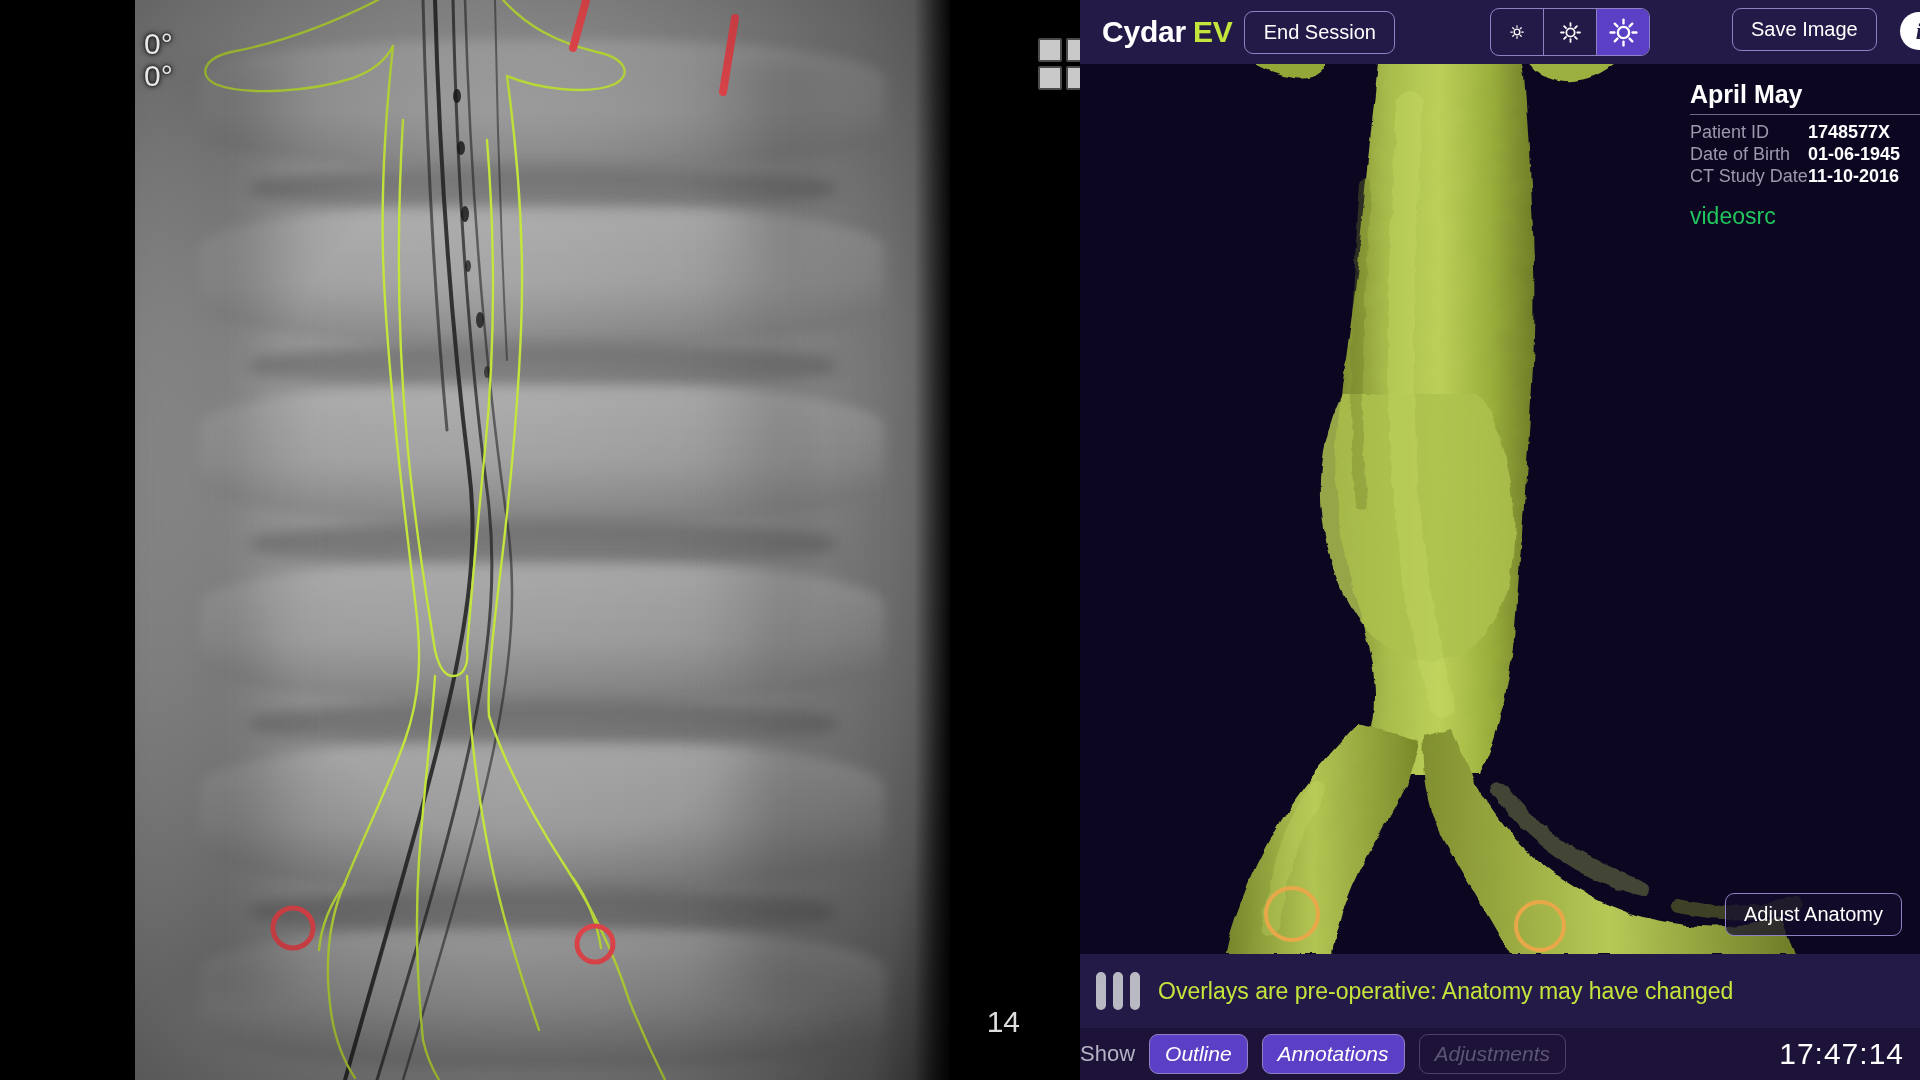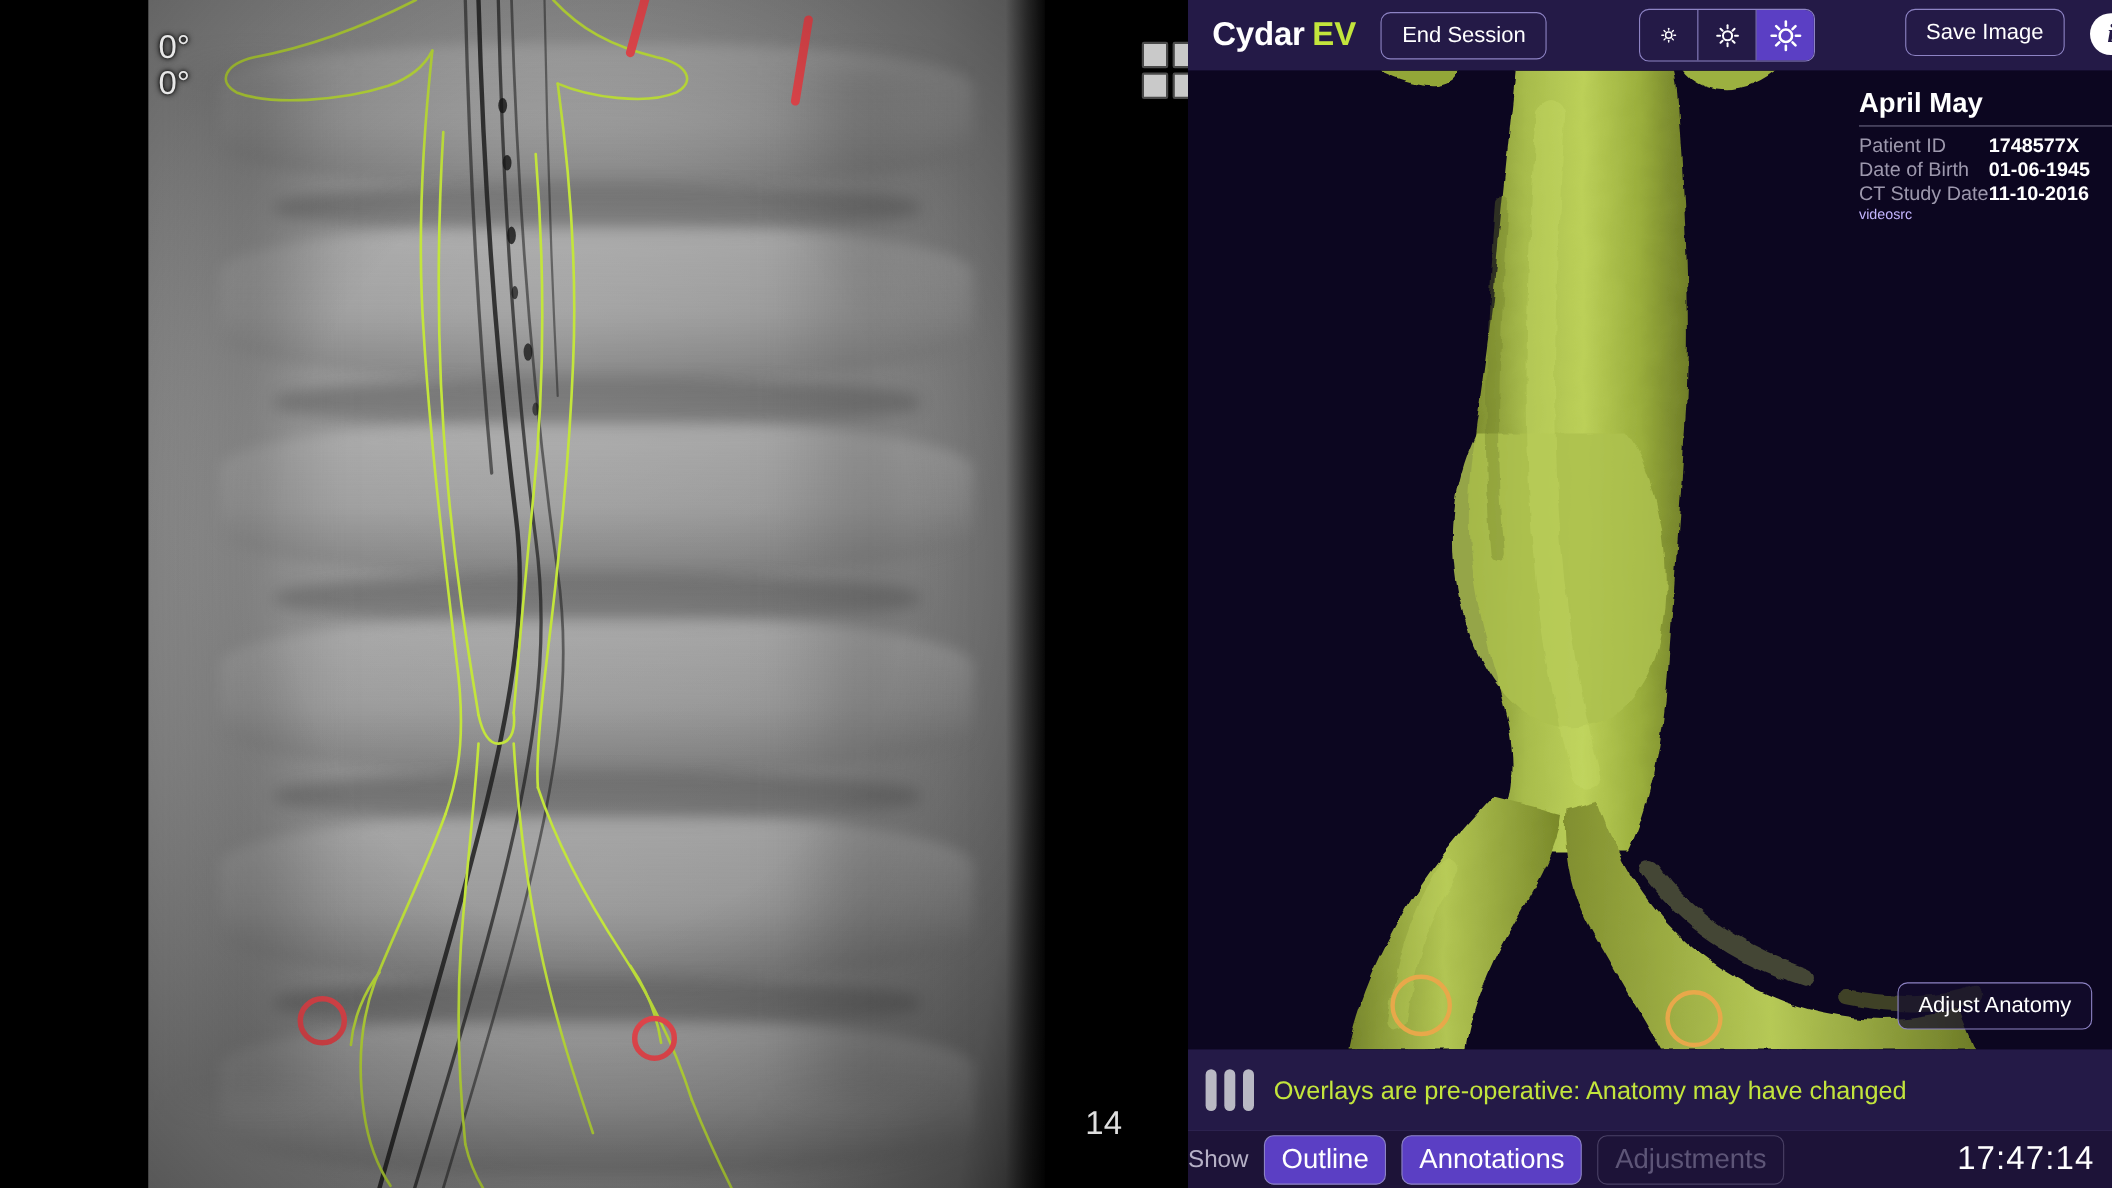--- a/index.html
+++ b/index.html
@@ -87,21 +87,21 @@
   }
   .logo { margin-left: 22px; font-size: 30px; font-weight: bold; letter-spacing: -0.2px; }
   .logo .c { color: #ffffff; }
   .logo .ev { color: #c3e53c; margin-left: 7px; margin-top: 18px; }
   .btn {
     border: 1px solid #8d83c4; border-radius: 9px;
     background: transparent; color: #ffffff;
     font-family: "Liberation Sans", sans-serif; font-size: 20px;
     padding: 9px 18px; cursor: pointer; white-space: nowrap;
   }
-  .end-session { margin-left: 22px; padding-left: 19px; }
+  .end-session { margin-left: 11px; padding-left: 19px; }
   .bright-group {
     position: absolute; left: 410px; top: 8px;
     display: flex; border: 1px solid #8d83c4; border-radius: 9px; overflow: hidden;
   }
   .bright-cell {
     width: 52px; height: 46px; display: flex; align-items: center; justify-content: center;
     border-right: 1px solid #8d83c4; cursor: pointer;
   }
   .bright-cell:last-child { border-right: none; }
   .bright-cell.active { background: #5b3fc4; }
@@ -121,21 +121,21 @@
   }
   .patient-card {
     position: absolute; right: 0px; top: 12px; width: 230px;
     padding: 4px 0 4px 10px; z-index: 6;
   }
   .patient-name { color: #ffffff; font-size: 25px; font-weight: bold; margin-bottom: 5px; }
   .patient-rule { height: 1px; background: #6d6884; margin-bottom: 6px; }
   .patient-row { display: flex; font-size: 18px; line-height: 22px; }
   .patient-row .k { color: #9d98ad; width: 118px; flex: none; }
   .patient-row .v { color: #ffffff; font-weight: bold; }
-  .videosrc { color: #c4b5fd; font-size: 13px; margin-top: 0; }
+  .videosrc { color: #22c55e; font-size: 23px; margin-top: 16px; }
 
   .adjust-anatomy {
     position: absolute; right: 18px; bottom: 18px; z-index: 6;
     background: rgba(20,12,45,0.72);
   }
 
   .warning-bar {
     position: absolute; left: 0; top: 954px; width: 1016px; height: 74px;
     background: #241a47; display: flex; align-items: center;
     border-bottom: 1px solid #6a6190;
@@ -145,22 +145,22 @@
     display: block; width: 10px; height: 38px; border-radius: 5px; background: #b9b9c4;
   }
   .warning-text { color: #c3e53c; font-size: 23px; margin-left: 18px; }
 
   .bottom-bar {
     position: absolute; left: 0; top: 1028px; width: 840px; height: 52px;
     background: #1d1338; display: flex; align-items: center;
   }
   .show-label { color: #b6b1c6; font-size: 22px; }
   .chip {
-    margin-left: 14px; border-radius: 9px; font-size: 25px; padding: 7px 15px;
-    border: 1px solid #8d83c4; background: #5b3fc4; color: #ffffff; cursor: pointer;
+    margin-left: 14px; border-radius: 9px; font-size: 21px; padding: 7px 15px;
+    border: 1px solid #8d83c4; background: #5b3fc4; color: #ffffff; cursor: pointer; font-style: italic;
   }
   .chip.disabled { background: transparent; border-color: #4a4165; color: #5d5577; cursor: default; }
   .clock {
     position: absolute; right: 16px; color: #ffffff; font-size: 30px; letter-spacing: 1px;
   }
 </style>
 </head>
 <body>
 
 <div id="app">

